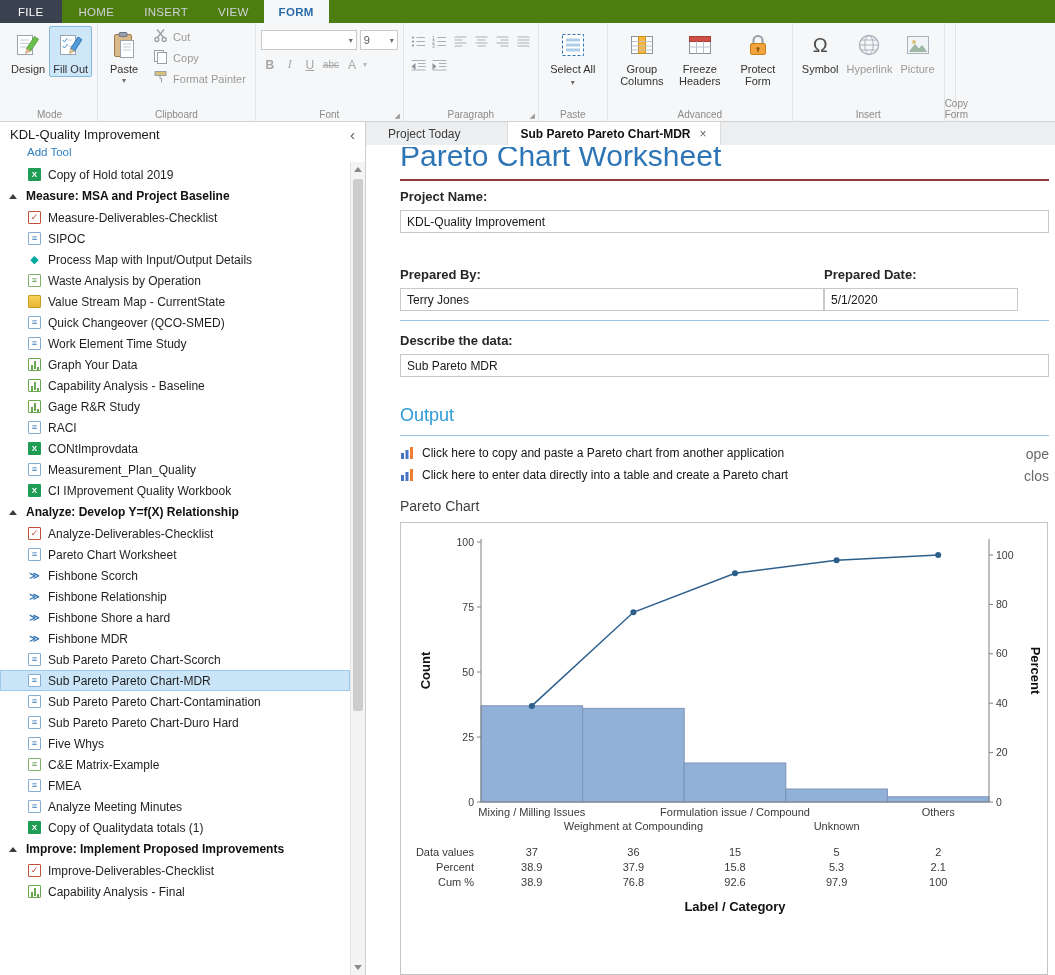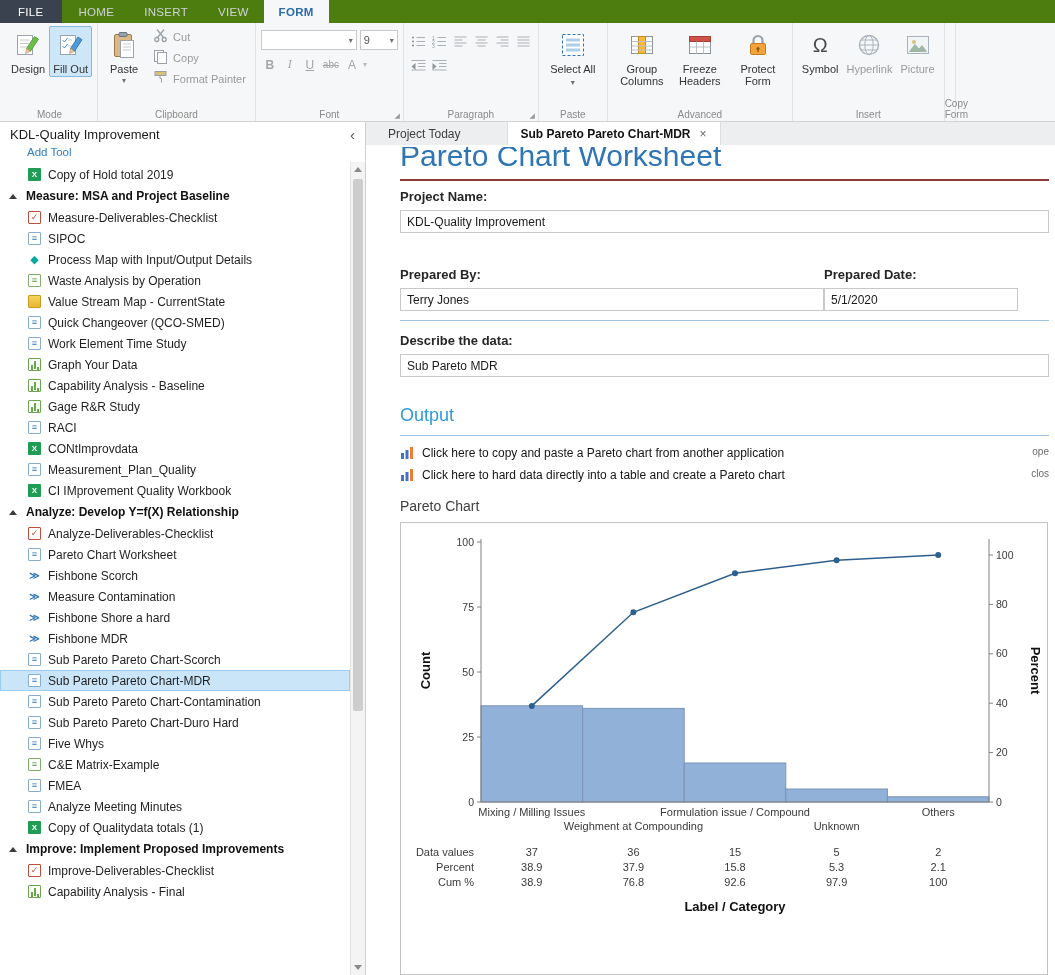--- a/index.html
+++ b/index.html
@@ -86,21 +86,21 @@
 .form-title-wrap{height:28px;overflow:hidden;flex:0 0 auto}
 .form-title{font-size:30px;line-height:37px;margin-top:-10px;color:#2e75b6;font-weight:normal}
 .title-rule{height:2px;background:#8e3b39;margin-top:4px;flex:0 0 auto}
 .flabel{font-weight:bold;font-size:13px;color:#262626}
 .tinput{width:100%;height:23px;border:1px solid #c8c8c8;font-size:12px;color:#1a1a1a;padding:0 6px;font-family:inherit;background:#fff;display:block}
 .frow{display:flex;}
 .fcol1{width:424px}.fcol2{width:194px}
 .section-title{font-size:18px;color:#2e9bd6;font-weight:normal}
 .section-rule{height:1px;background:#9cc3e5;margin-top:9px}
 .linkrow{display:flex;height:22px;font-size:12px;color:#151515;gap:8px}
-.linkrow .trail{margin-left:auto;color:#6a6a6a;font-size:10px}
+.linkrow .trail{margin-left:auto;color:#6a6a6a;font-size:14px}
 .chart-label{font-size:14px;color:#404040}
 .chart-panel{border:1px solid #c3c3c3;margin-top:8px;width:648px;flex:1;overflow:hidden;background:#fff;padding:1px 3px}
 .mt6{margin-top:6px}.mt10{margin-top:10px}.mt12{margin-top:12px}.mt16{margin-top:8px}.mt28{margin-top:28px}.mt34{margin-top:34px}.mt44{margin-top:44px}
 svg text{font-family:"Liberation Sans",sans-serif}
 </style>
 </head>
 <body>
 
 <div class="app">
 
@@ -489,21 +489,21 @@
             <div class="titem">
               <span class="ticon ticon-doc"></span>
               <span>Pareto Chart Worksheet</span>
             </div>
             <div class="titem">
               <span class="ticon ticon-fishbone"></span>
               <span>Fishbone Scorch</span>
             </div>
             <div class="titem">
               <span class="ticon ticon-fishbone"></span>
-              <span>Measure Contamination</span>
+              <span>Fishbone Relationship</span>
             </div>
             <div class="titem">
               <span class="ticon ticon-fishbone"></span>
               <span>Fishbone Shore a hard</span>
             </div>
             <div class="titem">
               <span class="ticon ticon-fishbone"></span>
               <span>Fishbone  MDR</span>
             </div>
             <div class="titem">
@@ -616,21 +616,21 @@
               </svg></span>
           <span>Click here to copy and paste a Pareto chart from another application</span>
           <span class="trail">ope</span>
         </div>
         <div class="linkrow">
           <span><svg width="14" height="13" viewBox="0 0 14 13">
                 <rect x="1" y="7" width="3" height="6" fill="#4472c4"></rect>
                 <rect x="5.5" y="4" width="3" height="9" fill="#4472c4"></rect>
                 <rect x="10" y="1" width="3" height="12" fill="#ed7d31"></rect>
               </svg></span>
-          <span>Click here to hard data directly into a table and create a Pareto chart</span>
+          <span>Click here to enter data directly into a table and create a Pareto chart</span>
           <span class="trail">clos</span>
         </div>
 
         <div class="chart-label mt16">Pareto Chart</div>
 
         <div class="chart-panel">
           <svg id="pareto-svg" width="640" height="402" viewBox="0 0 640 402">
               <rect x="77" y="181.8" width="101.6" height="96.19999999999999" fill="#92b1d8" stroke="#7a93b5" stroke-width="1"></rect>
               <rect x="178.6" y="184.39999999999998" width="101.6" height="93.60000000000002" fill="#92b1d8" stroke="#7a93b5" stroke-width="1"></rect>
               <rect x="280.2" y="239" width="101.6" height="39" fill="#92b1d8" stroke="#7a93b5" stroke-width="1"></rect>

